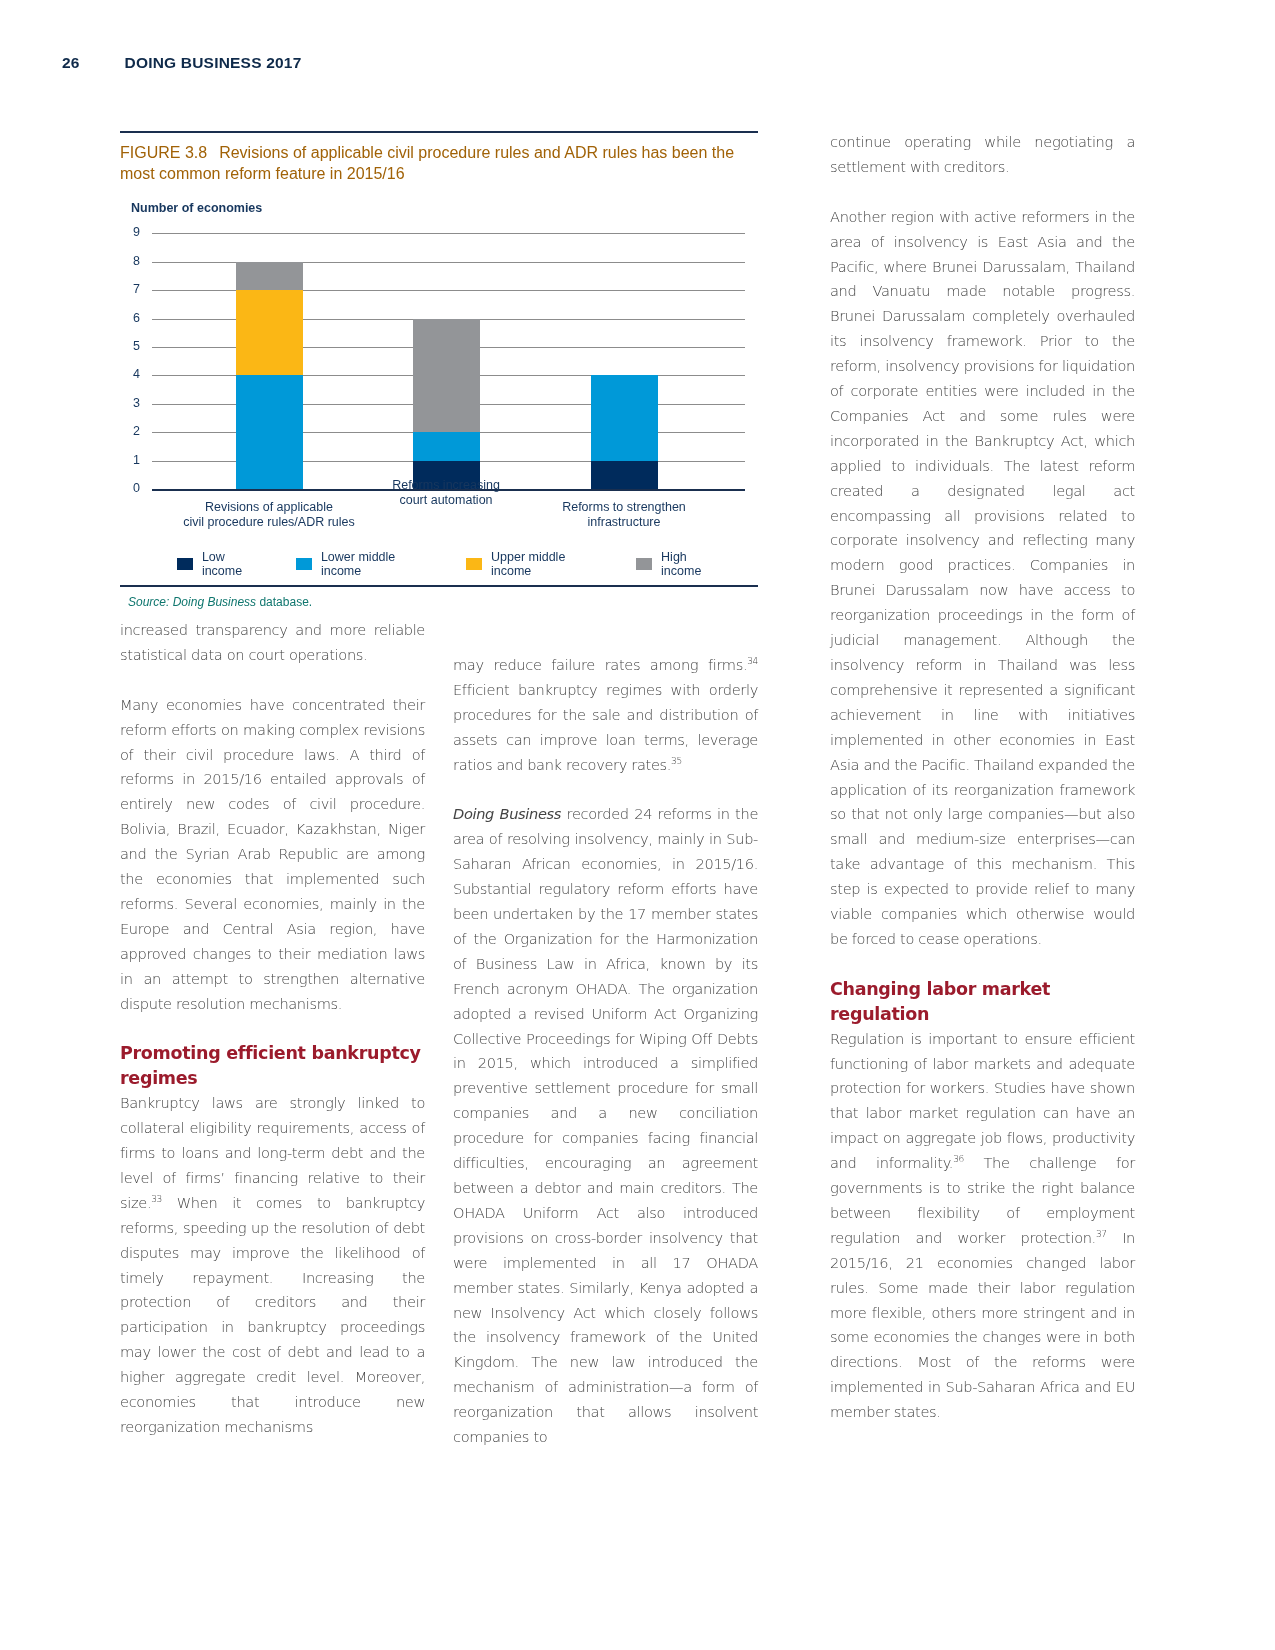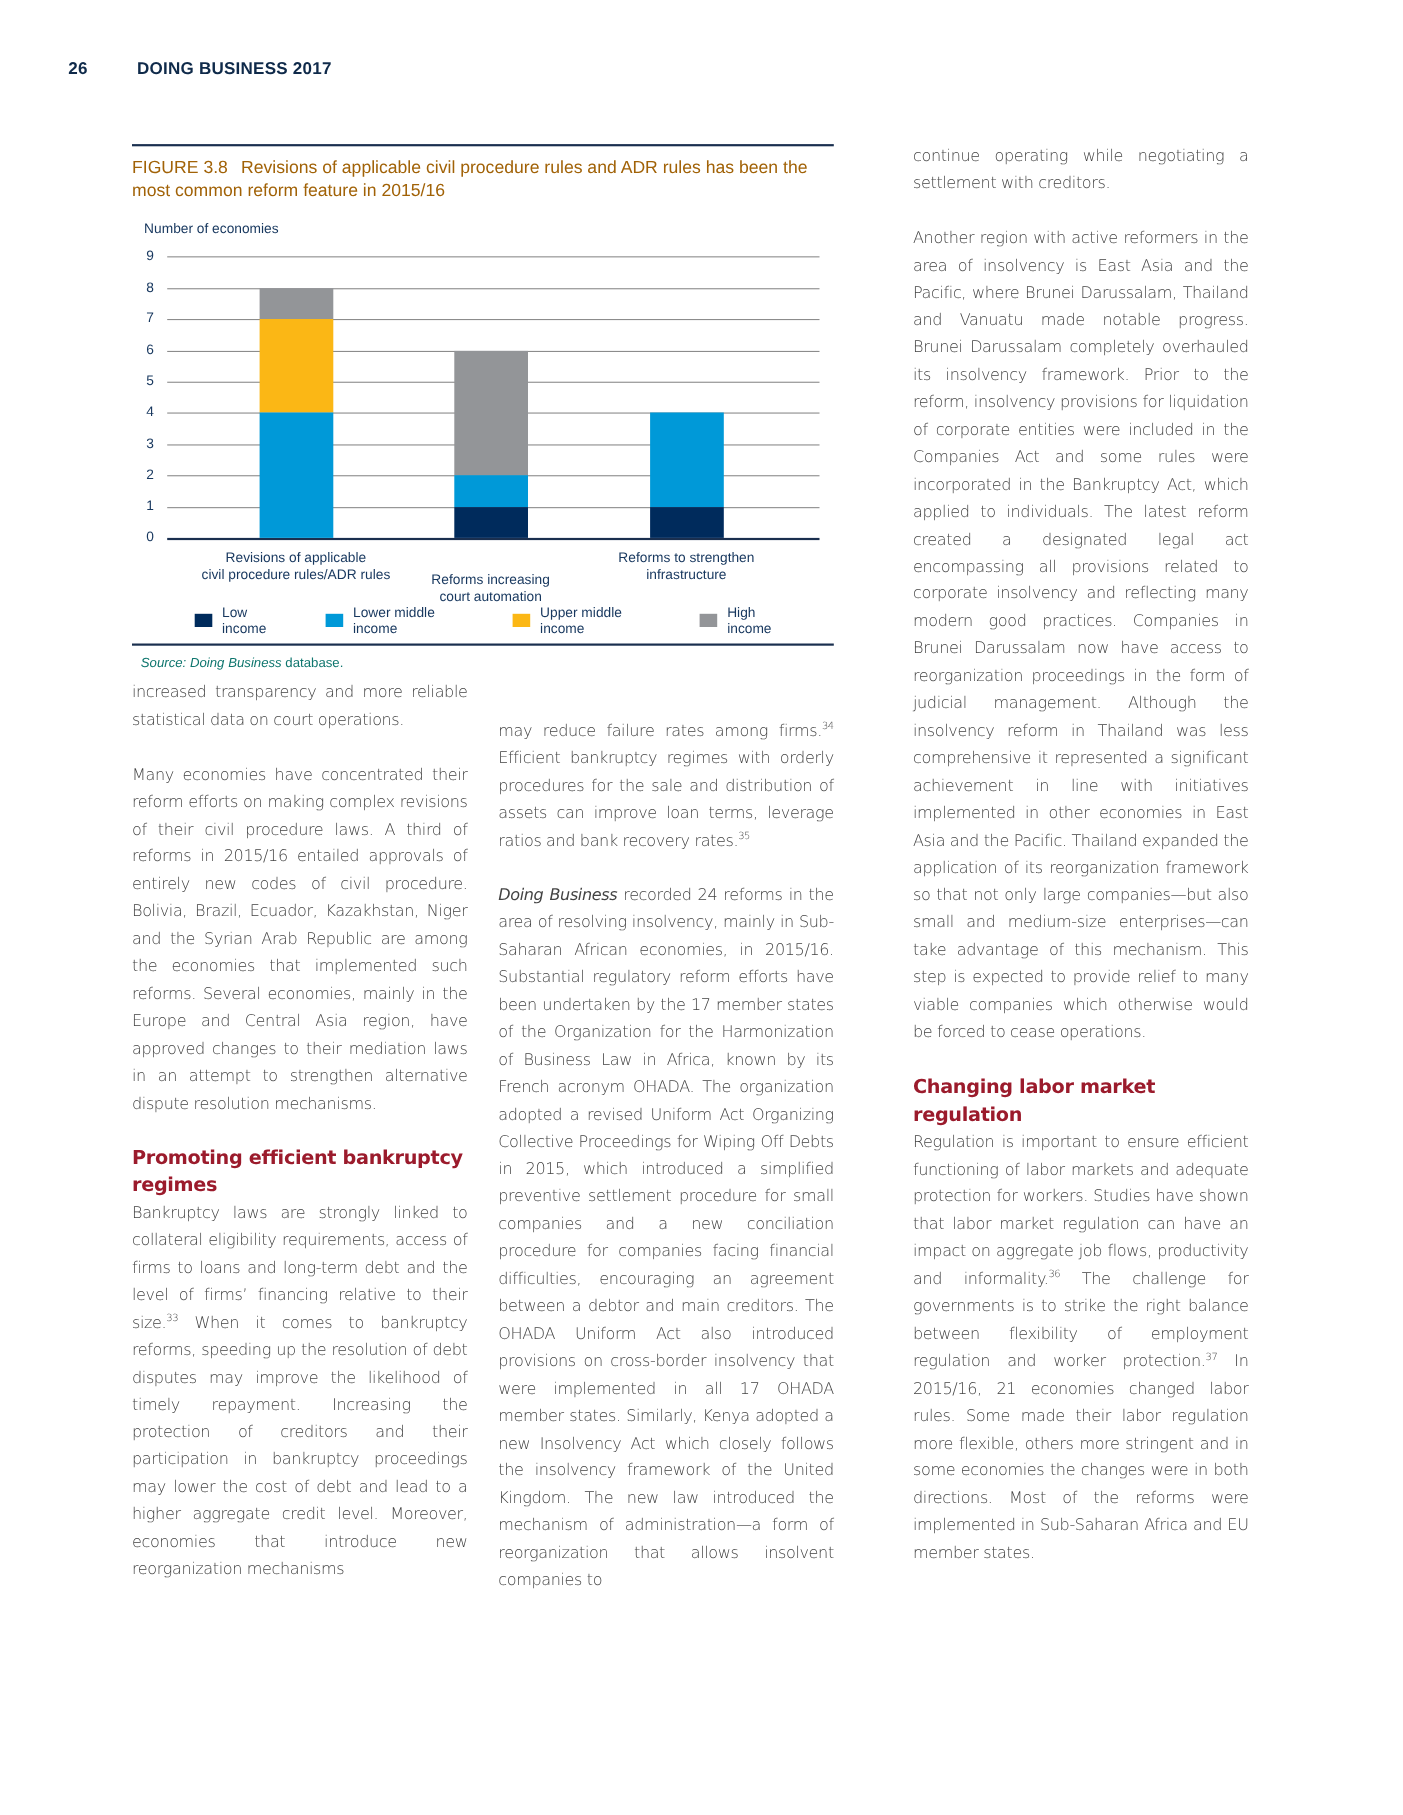--- a/index.html
+++ b/index.html
@@ -8,21 +8,21 @@
   .running-head { position: absolute; top: 54px; left: 62px; font-family: "Liberation Sans", sans-serif;
                   font-weight: bold; font-size: 15.5px; color: #0f2a4a; letter-spacing: 0.2px; }
   .running-head .pageno { display: inline-block; width: 58px; }
 
   .figure { position: absolute; left: 120px; top: 131px; width: 638px; }
   .fig-rule-top { height: 1.5px; background: #1a2f4f; }
   .fig-title { margin-top: 9px; font-family: "Liberation Sans", sans-serif; font-size: 16px; line-height: 21px;
                color: #a16207; }
   .fig-title .fig-num { margin-right: 12px; }
   .y-label { position: absolute; left: 11px; top: 70px; font-family: "Liberation Sans", sans-serif;
-             font-size: 12.5px; color: #17375e; }
+             font-size: 12.5px; color: #17375e; font-weight: bold; }
   .plot { position: absolute; left: 0; top: 0; width: 638px; height: 480px; }
   .tick { position: absolute; left: 13px; width: 12px; font-family: "Liberation Sans", sans-serif;
           font-size: 12.5px; color: #17375e; line-height: 14px; }
   .gridline { position: absolute; left: 32px; width: 593px; height: 1px; background: #8c8c8c; }
   .axisline { position: absolute; left: 32px; width: 593px; height: 1.5px; background: #1a2f4f; }
   .bar { position: absolute; width: 67px; display: flex; flex-direction: column-reverse; }
   .seg { width: 100%; }
   .cat-label { position: absolute; width: 200px; text-align: center; font-family: "Liberation Sans", sans-serif;
                font-size: 12.5px; line-height: 15px; color: #17375e; }
   .legend { position: absolute; top: 419px; left: 57px; display: flex; align-items: center;
@@ -85,21 +85,21 @@
         <div class="seg" style="height: 113.6px; background: rgb(0, 153, 216);"></div>
         <div class="seg" style="height: 85.2px; background: rgb(251, 183, 21);"></div>
         <div class="seg" style="height: 28.4px; background: rgb(147, 149, 152);"></div>
       </div>
       <div class="cat-label" style="left: 49px; top: 369px;">Revisions of applicable<br>civil procedure rules/ADR rules</div>
       <div class="bar" style="left: 293px; top: 187.6px; height: 170.4px;">
         <div class="seg" style="height: 28.4px; background: rgb(0, 43, 92);"></div>
         <div class="seg" style="height: 28.4px; background: rgb(0, 153, 216);"></div>
         <div class="seg" style="height: 113.6px; background: rgb(147, 149, 152);"></div>
       </div>
-      <div class="cat-label" style="left: 226px; top: 389px;">Reforms increasing<br>court automation</div>
+      <div class="cat-label" style="left: 226px; top: 347px;">Reforms increasing<br>court automation</div>
       <div class="bar" style="left: 471px; top: 244.4px; height: 113.6px;">
         <div class="seg" style="height: 28.4px; background: rgb(0, 43, 92);"></div>
         <div class="seg" style="height: 85.2px; background: rgb(0, 153, 216);"></div>
       </div>
       <div class="cat-label" style="left: 404px; top: 369px;">Reforms to strengthen<br>infrastructure</div>
     </div>
 
   <div class="legend" id="legend">
       <div class="legend-item">
         <span class="legend-swatch" style="background: rgb(0, 43, 92);"></span>

